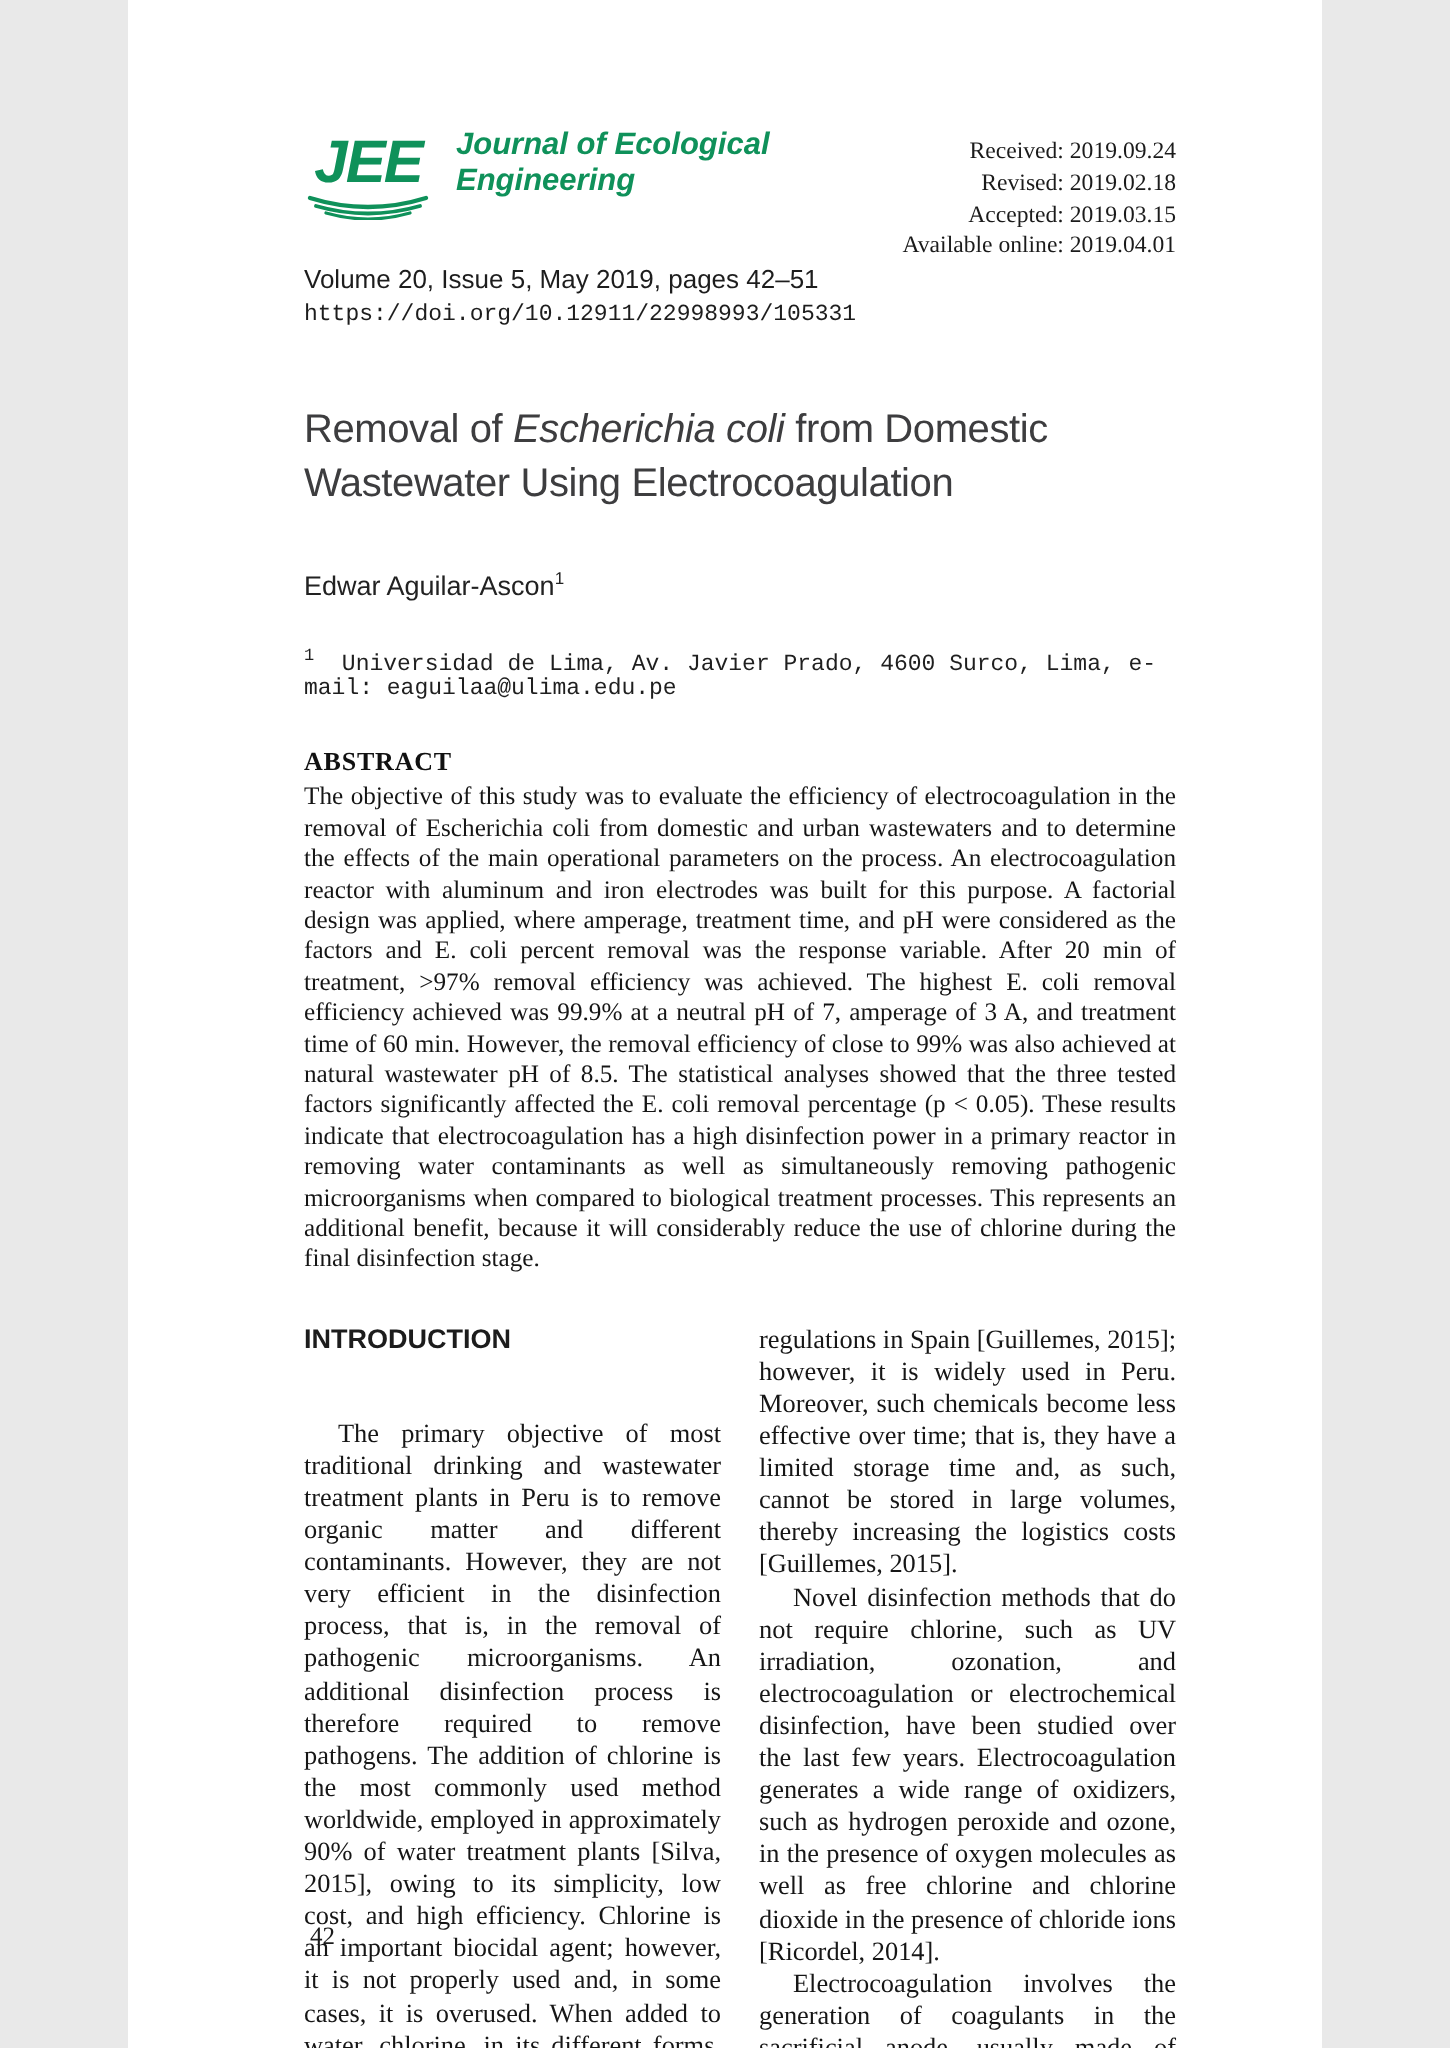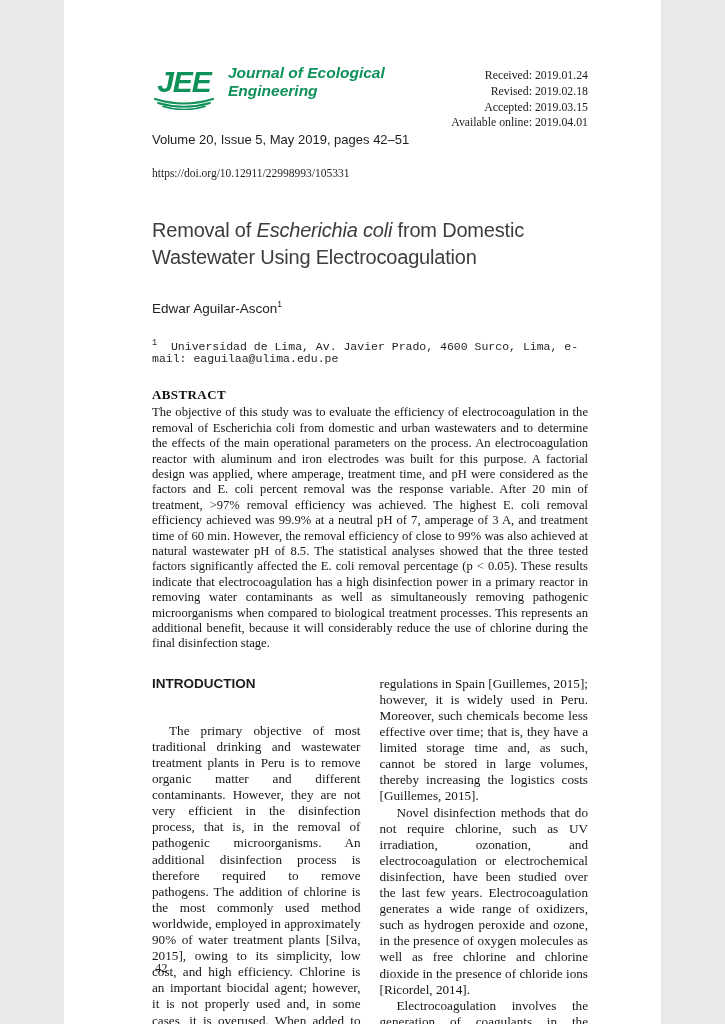--- a/index.html
+++ b/index.html
@@ -30,22 +30,22 @@
     font-family:"Liberation Sans", sans-serif;
     font-style:italic; font-weight:700;
     font-size:15.5px; color:#0f915a;
     padding-bottom:10px;
   }
   .volume-line {
     font-family:"Liberation Sans", sans-serif;
     font-size:13px; color:#1d1d1d; margin-top:22px;
   }
   .doi {
-    font-family:Liberation Serif, serif;
-    font-size:11.5px; color:#1d1d1d; margin-top:20px;
+    font-family:Liberation Mono, monospace;
+    font-size:11.5px; color:#1d1d1d; margin-top:4px;
   }
   .header-dates {
     text-align:right; font-size:11.8px; line-height:15.8px;
     color:#1b1b1b; margin-top:4px; white-space:nowrap;
   }
 
   
   .title {
     margin-top:38px; max-width:535px;
     font-family:"Liberation Sans", sans-serif;
@@ -118,21 +118,21 @@
             <path d="M7 6 Q33 13.5 59 6" stroke="#0f915a" stroke-width="1.9" fill="none" stroke-linecap="round"></path>
             <path d="M12 9.5 Q33 15.5 54 9.5" stroke="#0f915a" stroke-width="1.6" fill="none" stroke-linecap="round"></path>
           </svg>
         </div>
         <span class="journal-name">Journal of Ecological Engineering</span>
       </div>
       <div class="volume-line">Volume 20, Issue 5, May 2019, pages 42–51</div>
       <div class="doi">https://doi.org/10.12911/22998993/105331</div>
     </div>
     <div class="header-dates">
-      <div>Received: 2019.01.24</div>
+      <div>Received: 2019.09.24</div>
       <div>Revised: 2019.02.18</div>
       <div>Accepted: 2019.03.15</div>
       <div>Available online: 2019.04.01</div>
     </div>
   </header>
 
   <h1 class="title"><span>Removal of </span><em>Escherichia coli</em><span> from Domestic Wastewater Using Electrocoagulation</span></h1>
 
   <div class="author"><span>Edwar Aguilar-Ascon</span><sup>1</sup></div>
 

